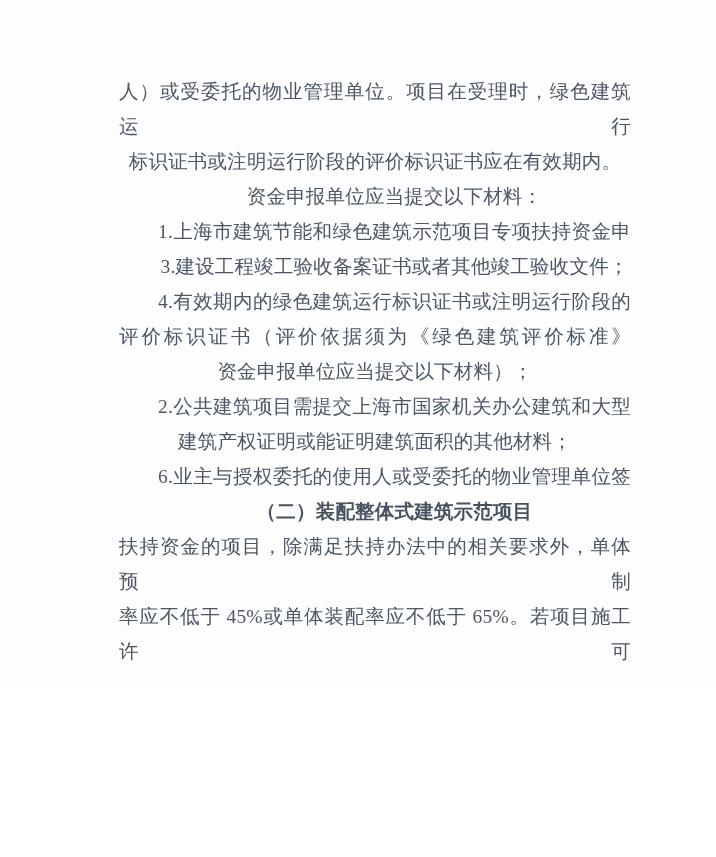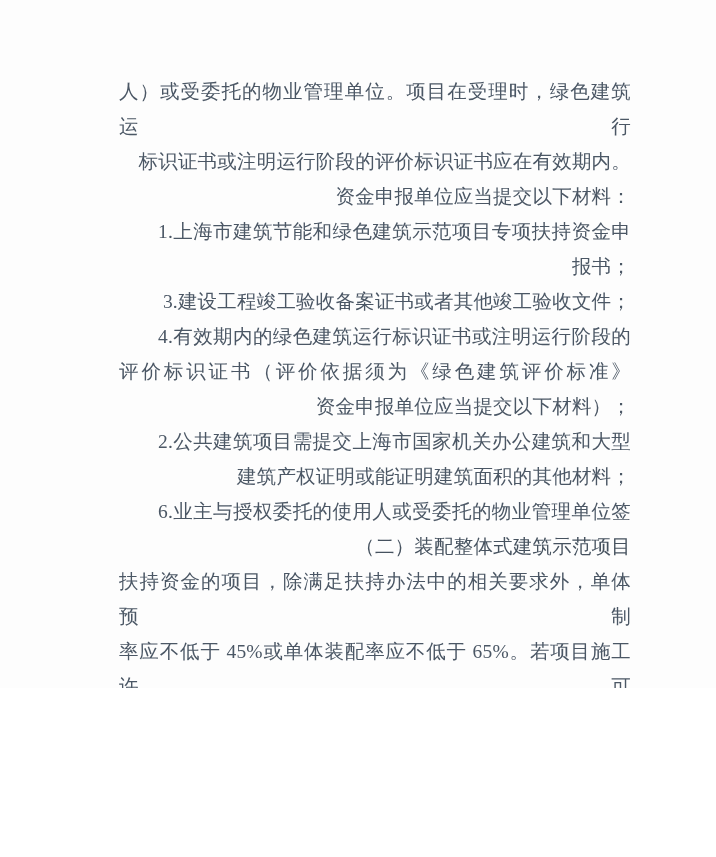--- a/index.html
+++ b/index.html
@@ -18,49 +18,48 @@
     position: absolute;
     left: 119px; top: 74px;
     width: 512px;
     font-size: 19.5px;
     line-height: 35px;
     color: #4b5765;
     letter-spacing: 0.2px;
   }
   .ln {
     word-break: break-all;
-    text-align: right;
+    text-align: center;
     white-space: normal;
   }
   .ln.just {
     text-align: justify;
     text-align-last: justify;
     -moz-text-align-last: justify;
   }
   .ln.ind { text-indent: 2em; }
-  .ln.bold { font-weight: normal; color: #46525f; }
+  .ln.bold { font-weight: bold; color: #46525f; }
   .footer {
     position: absolute;
     left: 142px; top: 812px;
     font-size: 17.5px;
     line-height: 22px;
     color: #4b5765;
     letter-spacing: 2px;
   }
 </style>
 </head>
 <body>
 
 <div class="page">
   <div class="text-block">
     <div class="ln just">人）或受委托的物业管理单位。项目在受理时，绿色建筑运行</div>
     <div class="ln">标识证书或注明运行阶段的评价标识证书应在有效期内。</div>
     <div class="ln ind">资金申报单位应当提交以下材料：</div>
     <div class="ln ind just">1.上海市建筑节能和绿色建筑示范项目专项扶持资金申</div>
-    <div class="ln">报书；</div>
     <div class="ln ind">3.建设工程竣工验收备案证书或者其他竣工验收文件；</div>
     <div class="ln ind just">4.有效期内的绿色建筑运行标识证书或注明运行阶段的</div>
     <div class="ln just">评价标识证书（评价依据须为《绿色建筑评价标准》</div>
     <div class="ln">资金申报单位应当提交以下材料）；</div>
     <div class="ln ind just">2.公共建筑项目需提交上海市国家机关办公建筑和大型</div>
     <div class="ln">建筑产权证明或能证明建筑面积的其他材料；</div>
     <div class="ln ind just">6.业主与授权委托的使用人或受委托的物业管理单位签</div>
     <div class="ln ind bold">（二）装配整体式建筑示范项目</div>
     <div class="ln just">扶持资金的项目，除满足扶持办法中的相关要求外，单体预制</div>
     <div class="ln just">率应不低于 45%或单体装配率应不低于 65%。若项目施工许可</div>

